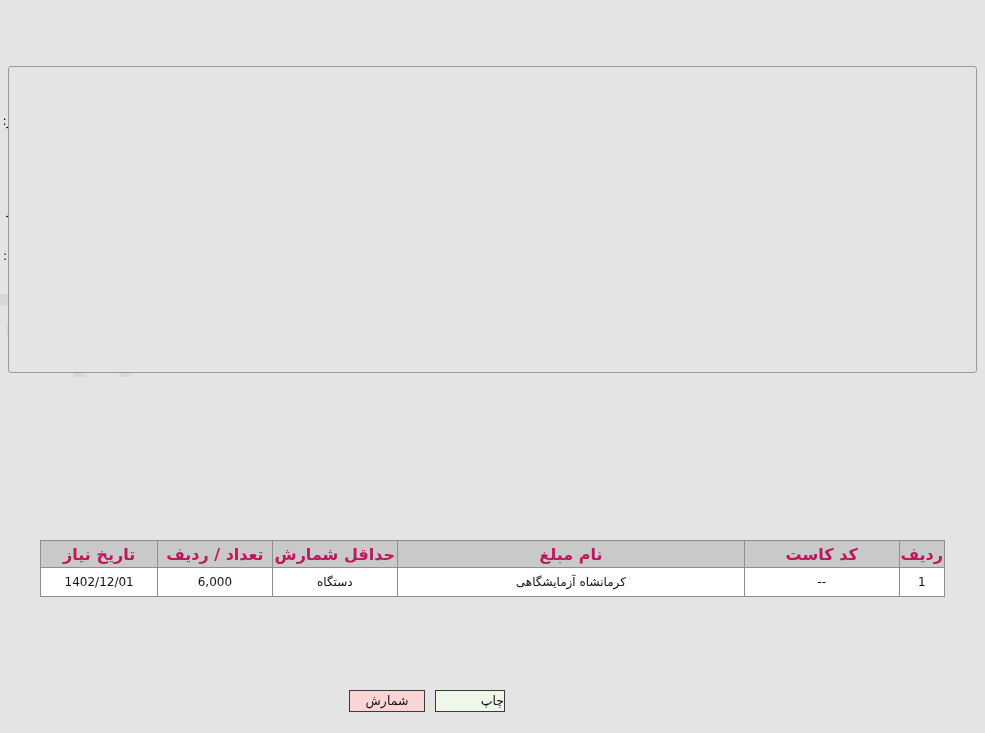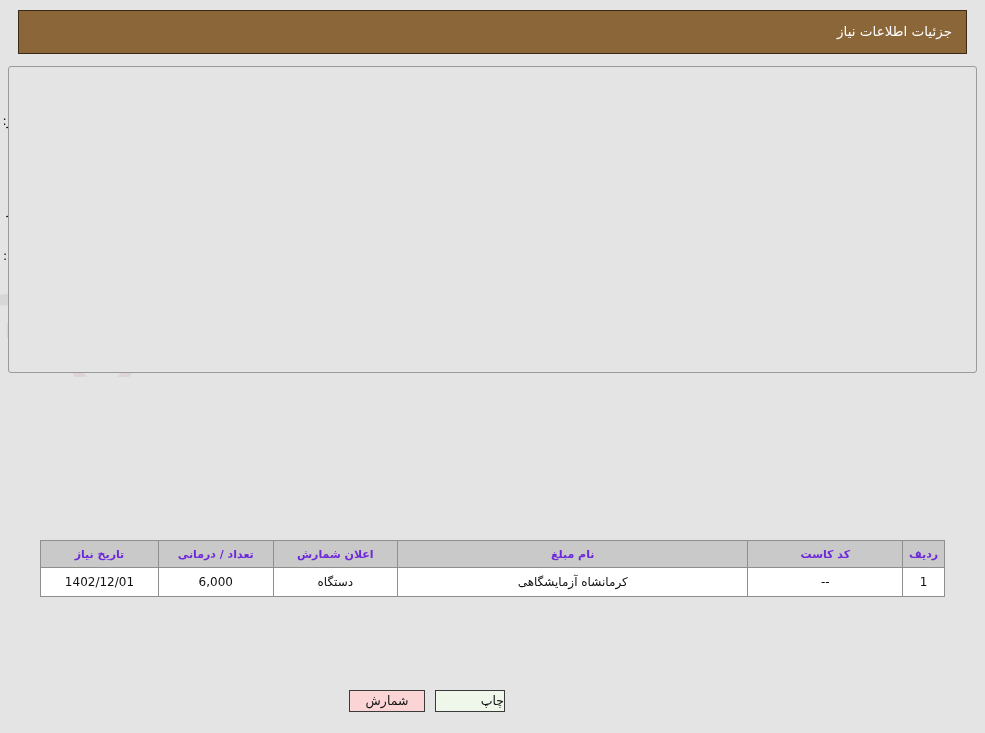--- a/index.html
+++ b/index.html
@@ -137,22 +137,22 @@
     width: 905px;
     border-collapse: collapse;
     font-size: 12px;
     z-index: 1;
   }
   .tbl th {
     background: #c9c9c9;
     border: 1px solid #8e8e8e;
     font-weight: bold;
     height: 24px;
-    color: #6d28d9;
-    font-size: 11px;
+    color: #be185d;
+    font-size: 16px;
   }
   .tbl td {
     background: #ffffff;
     border: 1px solid #8e8e8e;
     height: 26px;
     text-align: center;
     color: #111;
     font-size: 12px;
   }
 
@@ -181,23 +181,20 @@
     <g opacity="0.30">
       <path d="M60 18 L145 18 L145 112 C145 150 118 175 102 186 C86 175 60 150 60 112 Z" fill="none" stroke="#c9a8a8" stroke-width="9"></path>
       <path d="M102 52 L128 108 L112 108 L102 84 L92 108 L76 108 Z" fill="#c9a8a8"></path>
       <rect x="94" y="112" width="17" height="30" fill="#c9a8a8"></rect>
     </g>
     <g opacity="0.22" fill="#9a9a9a" font-family="DejaVu Sans, Liberation Sans, sans-serif" font-size="78" font-weight="bold" letter-spacing="-1">
       <text x="170" y="128">AriaTender.net</text>
     </g>
   </svg>
 
-  <div class="topbar">
-    <div class="topbar-title">جزئیات اطلاعات نیاز</div>
-  </div>
 
   <div class="panel panel-top"></div>
 
   <div class="lbl" style="right:884px; top:84px;">شماره نیاز:</div>
   <div class="fld center" style="right:603px; top:80px; width:266px;">1102030292003006</div>
   <div class="lbl" style="right:699px; top:84px;">تاریخ و ساعت اعلان عمومی:</div>
   <div class="fld center" style="right:703px; top:80px; width:180px;">13:12 - 1402/11/24</div>
 
   <div class="lbl" style="right:884px; top:113px;">نام دستگاه خریدار:</div>
   <div class="fld right" style="right:227px; top:109px; width:642px;">مرکز آموزشی  درمانی امام رضا  ع</div>
@@ -256,22 +253,22 @@
 
   <div class="lbl lbl-b" style="right:892px; top:478px;">گروه کالا:</div>
   <div class="fld right" style="right:154px; top:473px; width:650px; height:24px; line-height:22px;">دارو، پزشکی و سلامت</div>
 
   <table class="tbl">
     <thead>
       <tr>
         <th style="width:40px;">ردیف</th>
         <th style="width:165px;">کد کاست</th>
         <th style="width:380px;">نام مبلغ</th>
-        <th style="width:130px;">اعلان شمارش</th>
-        <th style="width:120px;">تعداد / درمانی</th>
+        <th style="width:130px;">حداقل شمارش</th>
+        <th style="width:120px;">تعداد / ردیف</th>
         <th style="width:120px;">تاریخ نیاز</th>
       </tr>
     </thead>
     <tbody>
       <tr>
         <td>1</td>
         <td>--</td>
         <td>کرمانشاه آزمایشگاهی</td>
         <td>دستگاه</td>
         <td>6,000</td>

